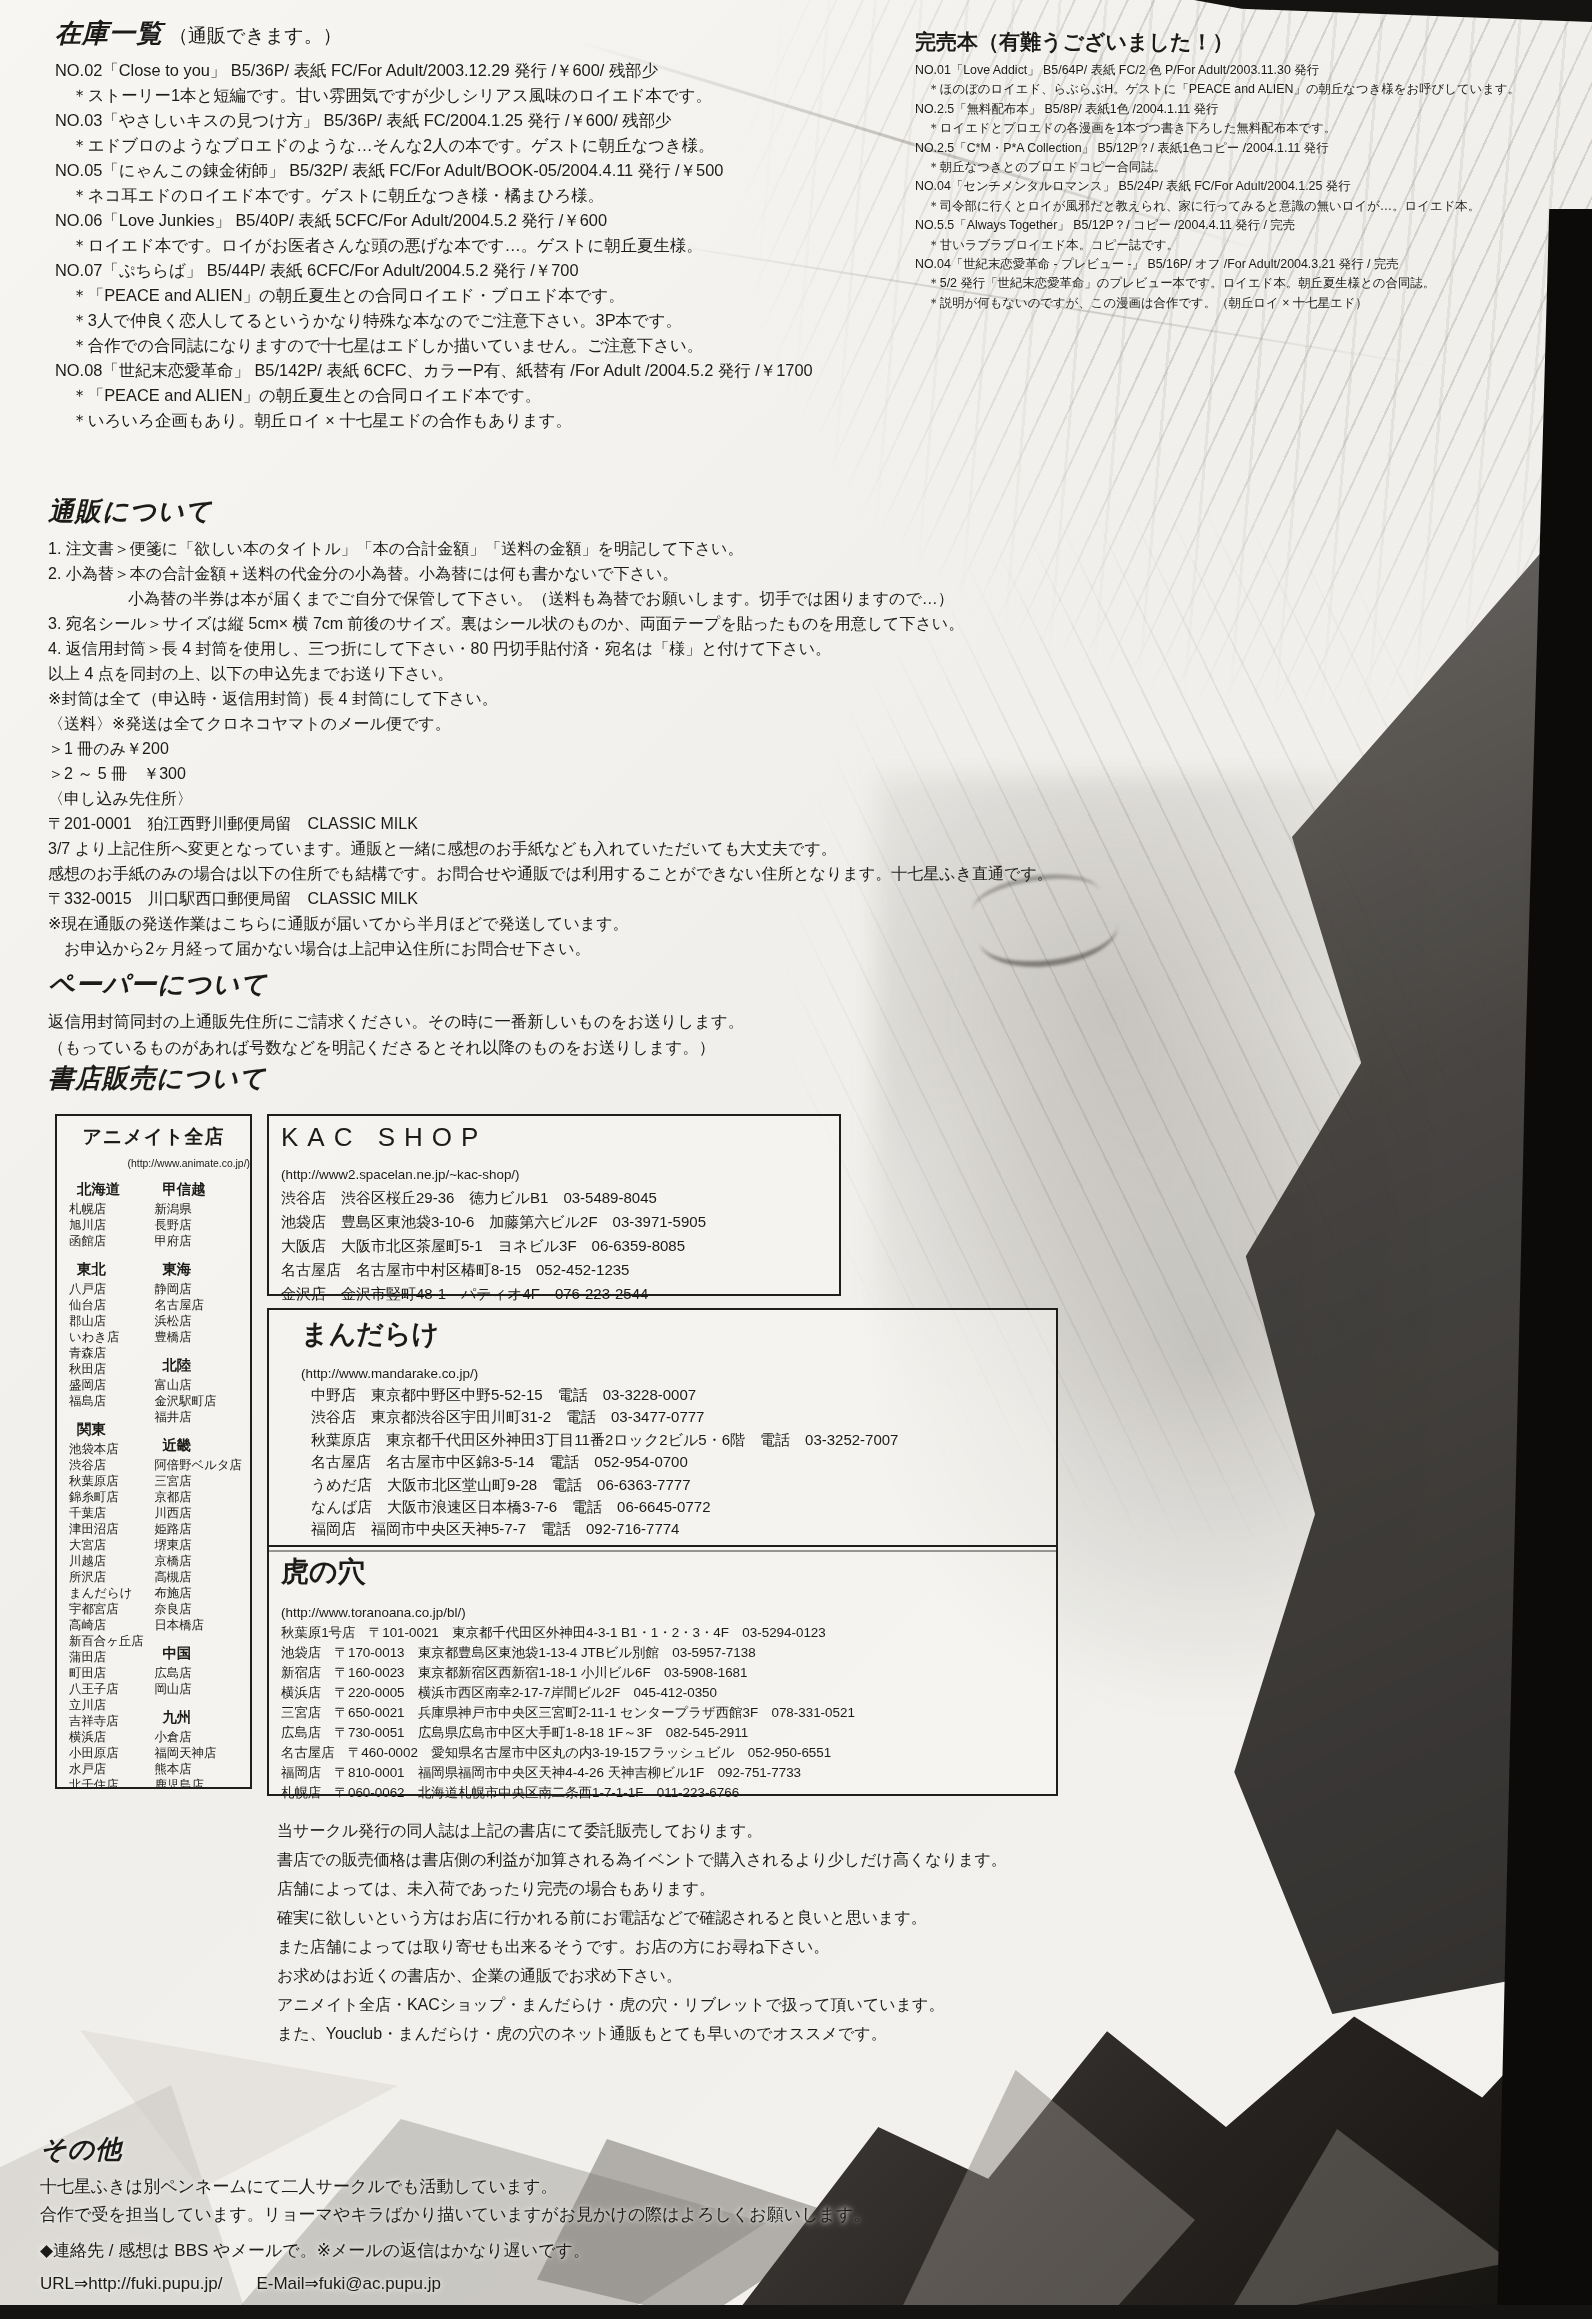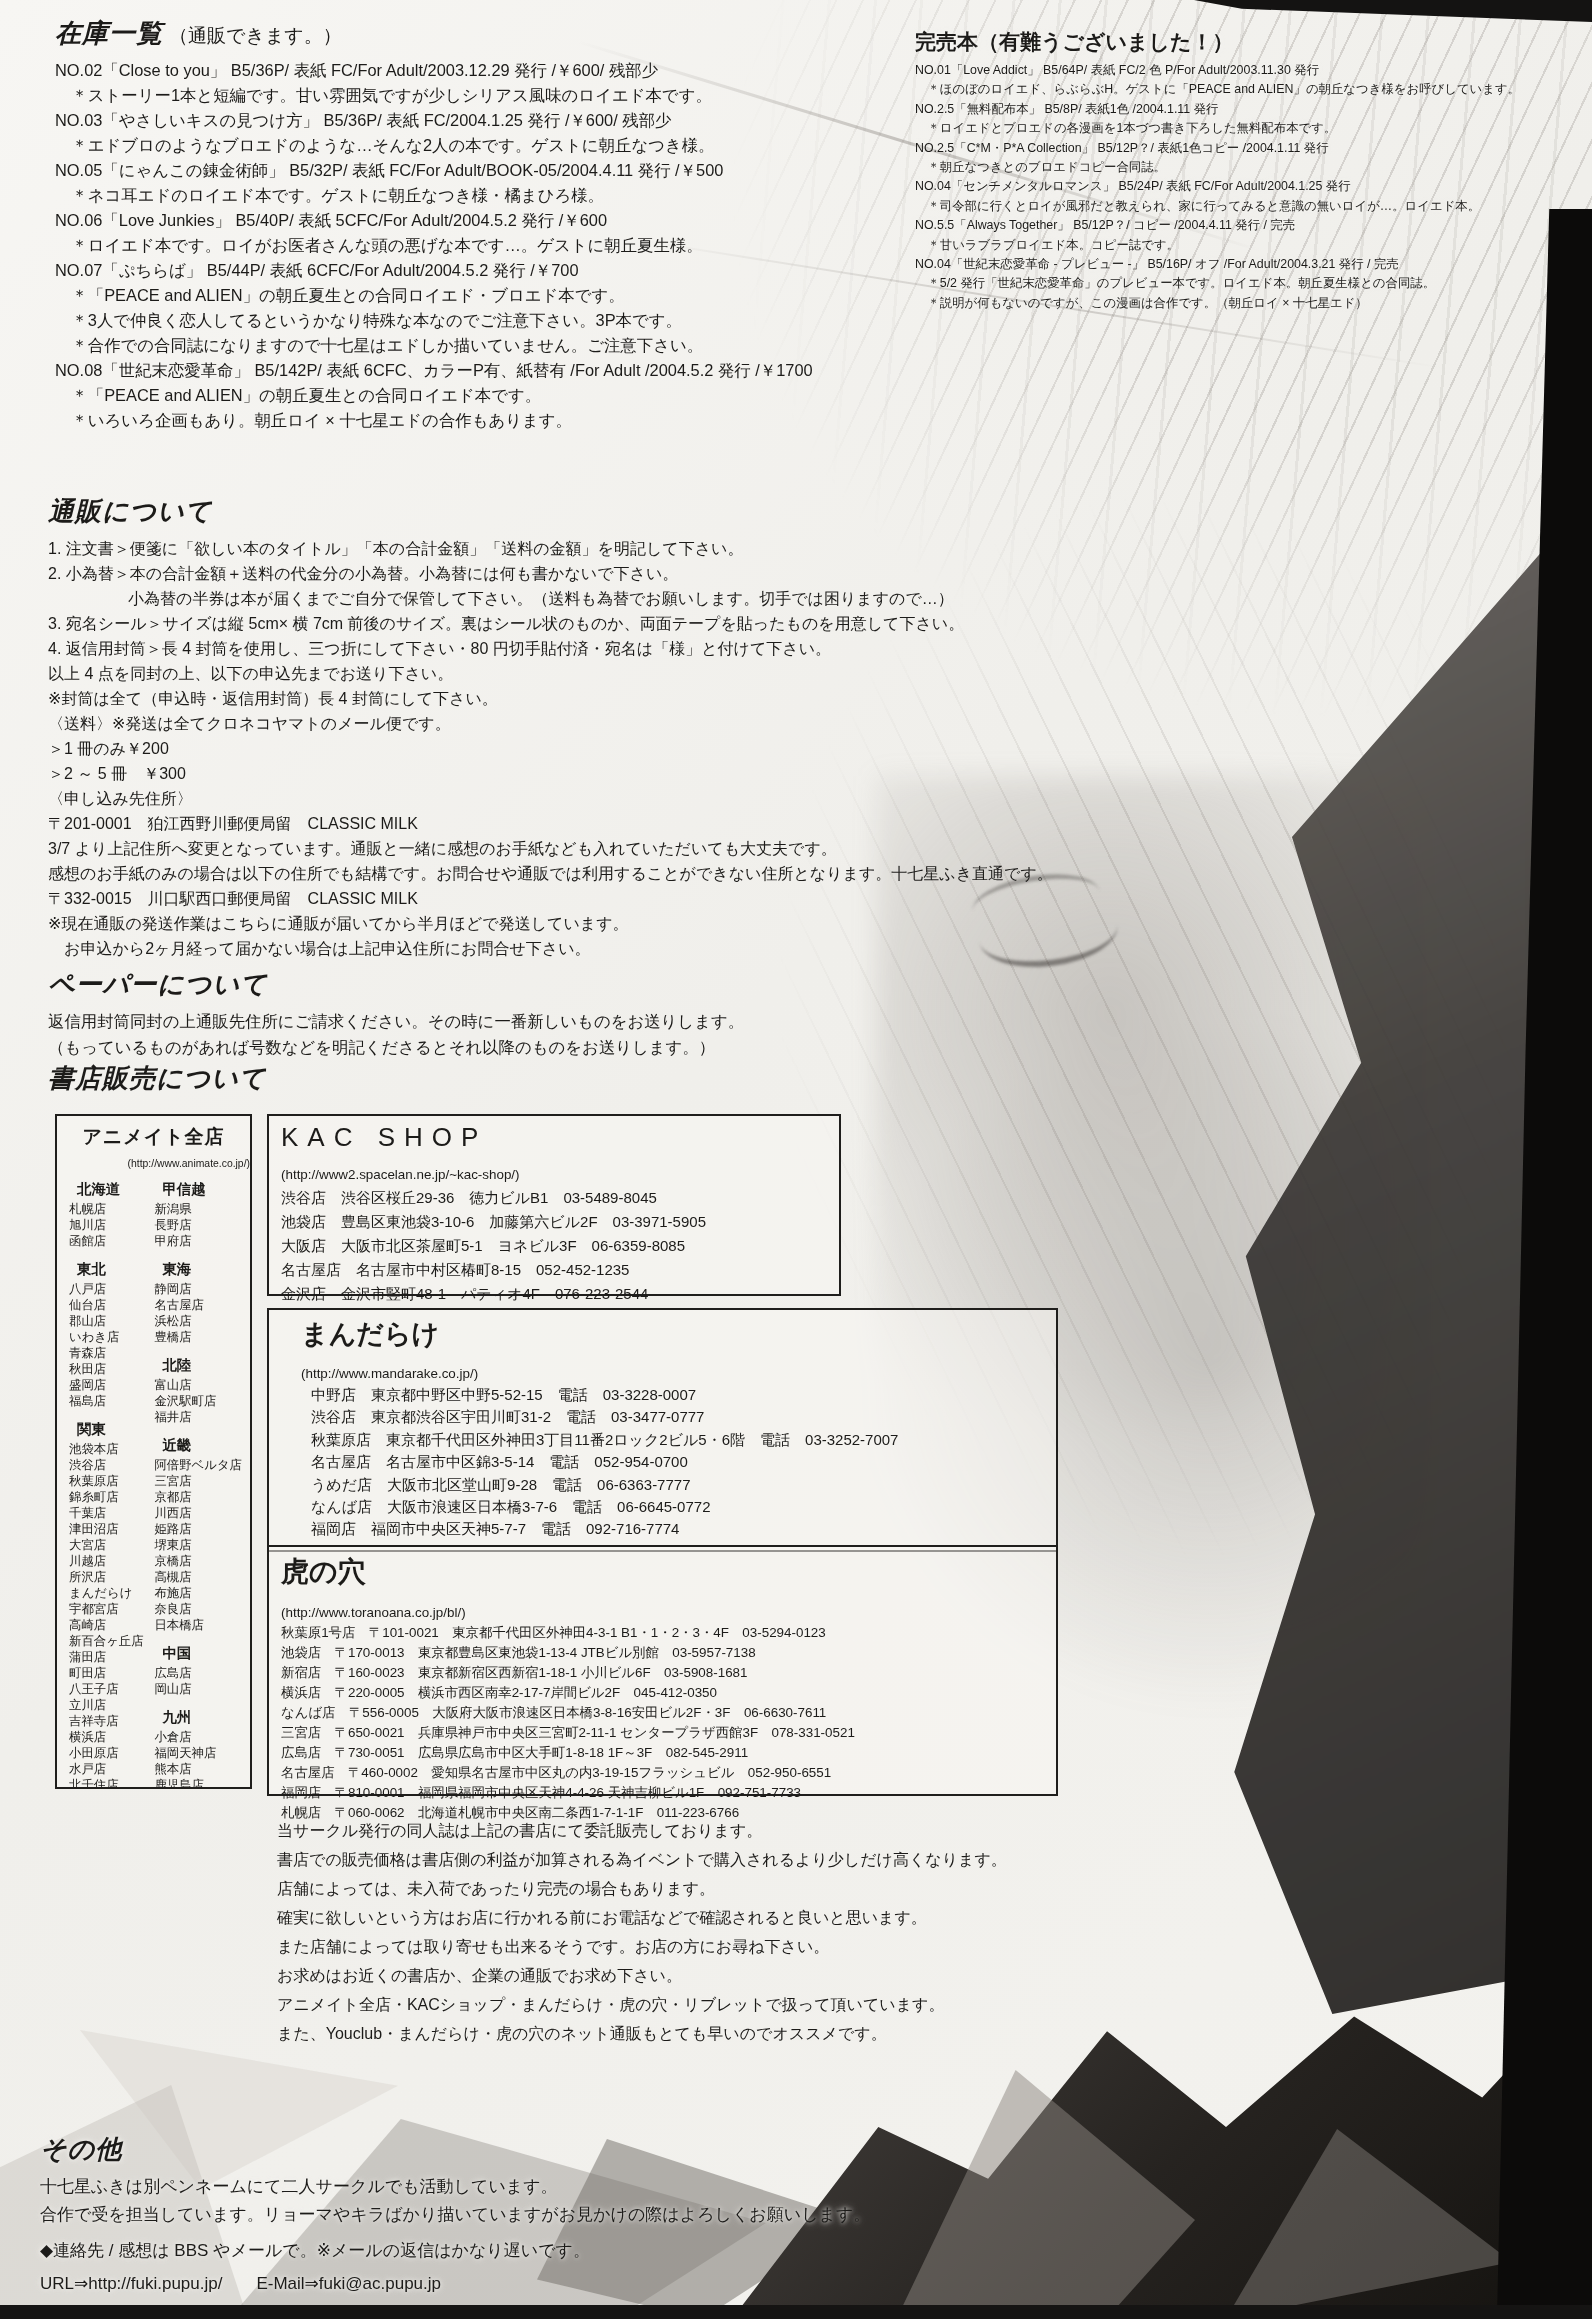--- a/index.html
+++ b/index.html
@@ -350,21 +350,20 @@
   <div class="box toranoana-box">
     <div class="shop-head">
       <span class="shop-name">虎の穴</span>
       <span class="shop-url">(http://www.toranoana.co.jp/bl/)</span>
     </div>
     <div class="toranoana-rows">
         <div class="toranoana-row">秋葉原1号店　〒101-0021　東京都千代田区外神田4-3-1 B1・1・2・3・4F　03-5294-0123</div>
         <div class="toranoana-row">池袋店　〒170-0013　東京都豊島区東池袋1-13-4 JTBビル別館　03-5957-7138</div>
         <div class="toranoana-row">新宿店　〒160-0023　東京都新宿区西新宿1-18-1 小川ビル6F　03-5908-1681</div>
         <div class="toranoana-row">横浜店　〒220-0005　横浜市西区南幸2-17-7岸間ビル2F　045-412-0350</div>
-        <div class="toranoana-row">なんば店　〒556-0005　大阪府大阪市浪速区日本橋3-8-16安田ビル2F・3F　06-6630-7611</div>
         <div class="toranoana-row">三宮店　〒650-0021　兵庫県神戸市中央区三宮町2-11-1 センタープラザ西館3F　078-331-0521</div>
         <div class="toranoana-row">広島店　〒730-0051　広島県広島市中区大手町1-8-18 1F～3F　082-545-2911</div>
         <div class="toranoana-row">名古屋店　〒460-0002　愛知県名古屋市中区丸の内3-19-15フラッシュビル　052-950-6551</div>
         <div class="toranoana-row">福岡店　〒810-0001　福岡県福岡市中央区天神4-4-26 天神吉柳ビル1F　092-751-7733</div>
         <div class="toranoana-row">札幌店　〒060-0062　北海道札幌市中央区南二条西1-7-1-1F　011-223-6766</div>
       </div>
   </div>
 
   <div class="abs notes">
       <div class="note-line">当サークル発行の同人誌は上記の書店にて委託販売しております。</div>

